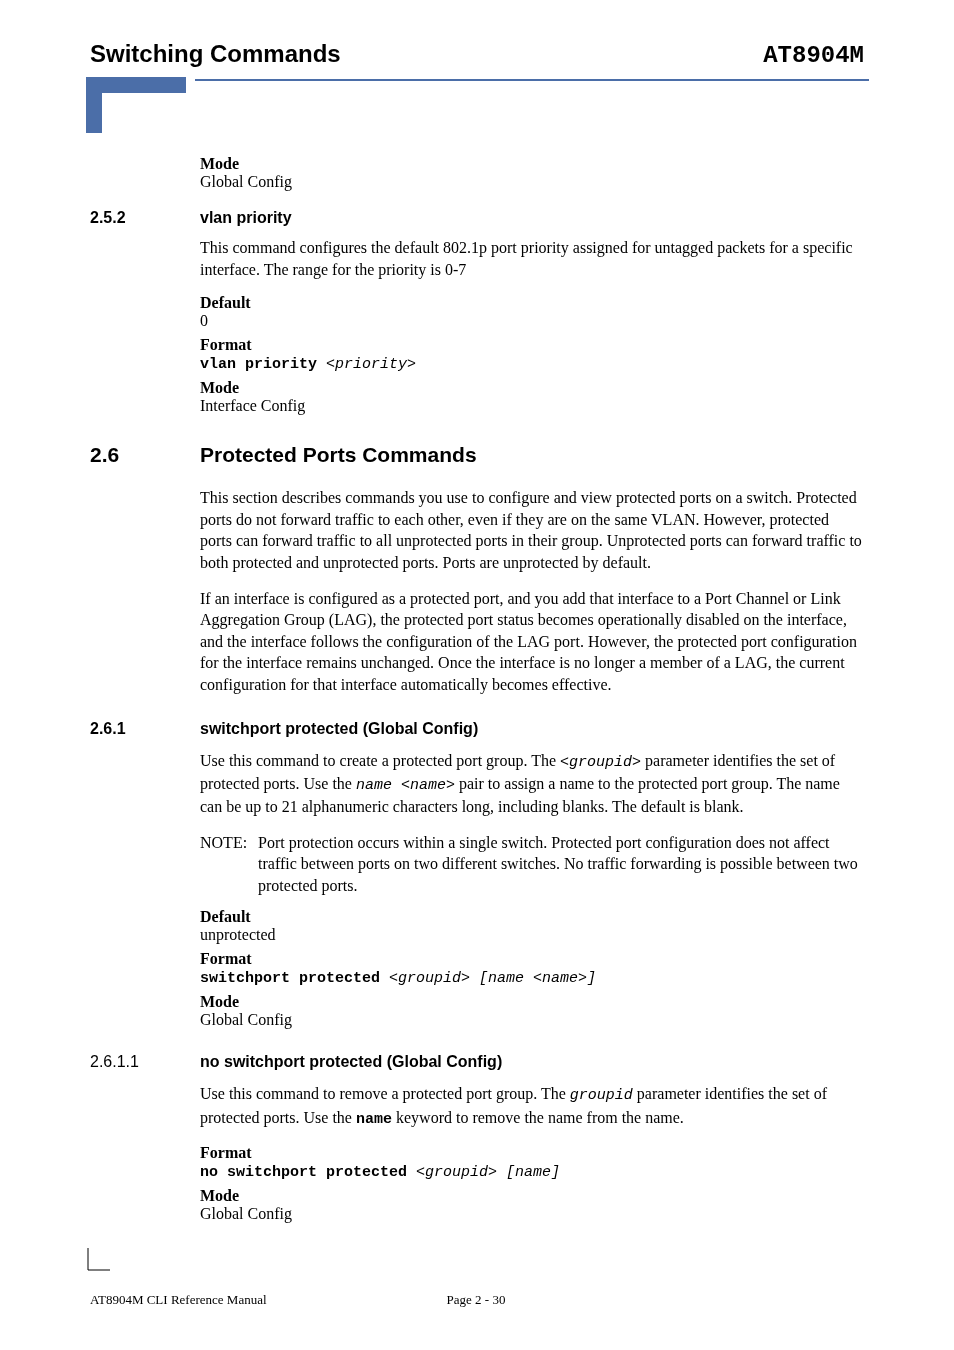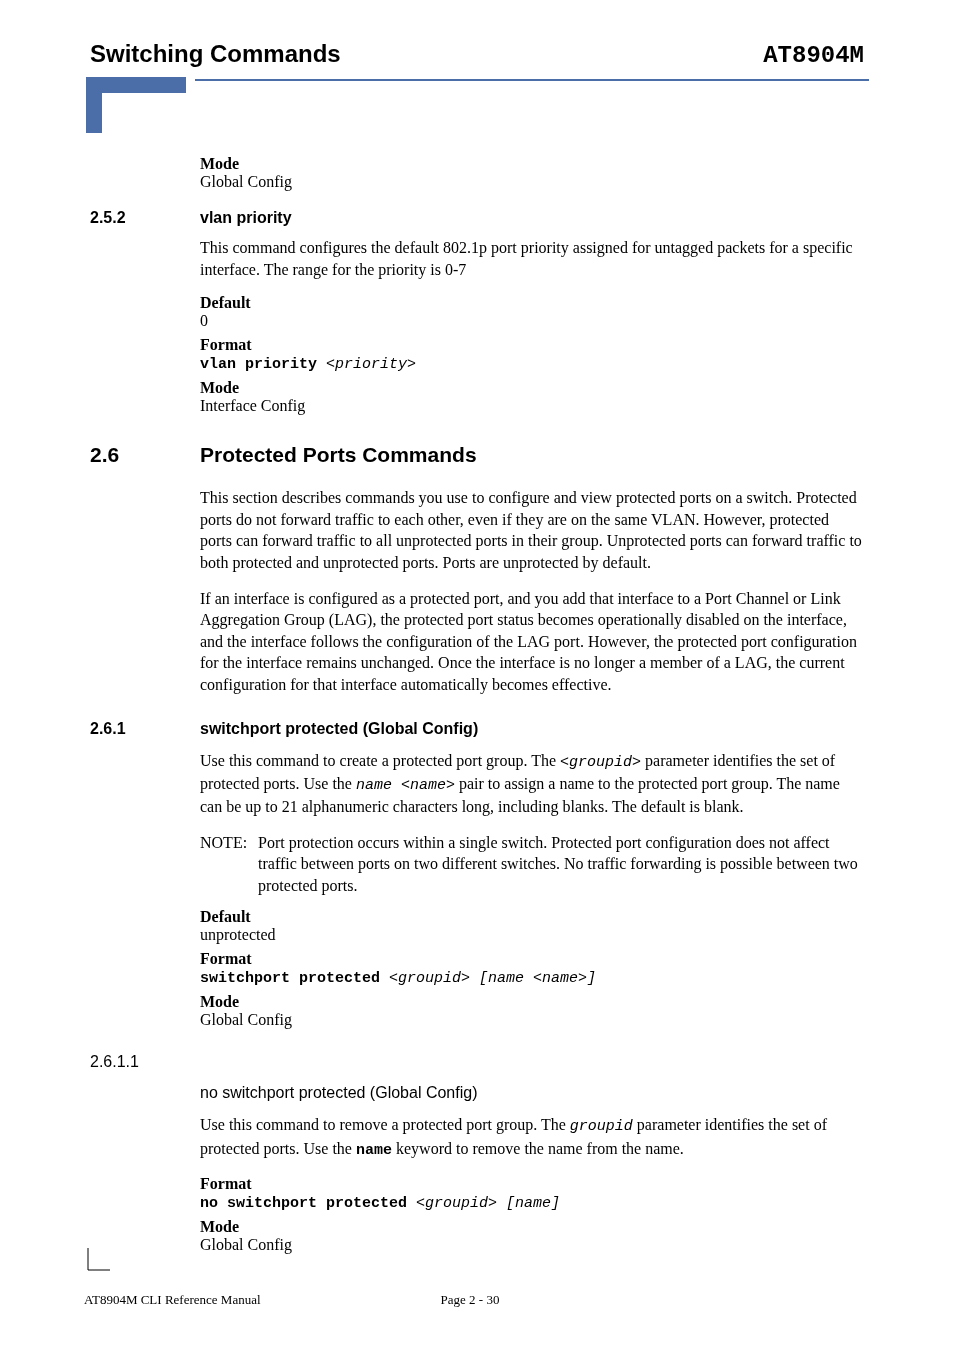--- a/index.html
+++ b/index.html
@@ -80,21 +80,21 @@
     font-weight: bold;
   }
   .section-title {
     font-family: Arial, Helvetica, sans-serif;
     font-weight: bold;
   }
   .h252 .section-num, .h252 .section-title { font-size: 16px; }
   .h26 .section-num, .h26 .section-title { font-size: 21px; }
   .h261 .section-num, .h261 .section-title { font-size: 16px; }
   .h2611 .section-num { font-size: 16px; font-weight: normal; }
-  .h2611 .section-title { font-size: 16px; font-weight: normal; margin-top: 31px; }
+  .h2611 .section-title { font-size: 16px; font-weight: bold; }
   .para {
     margin-bottom: 14px;
     line-height: 1.35;
   }
   .mono-i {
     font-family: "Courier New", Courier, monospace;
     font-style: italic;
     font-size: 15px;
   }
   .mono-b {
@@ -114,21 +114,21 @@
   .note-body {
     flex: 1;
   }
   .bottom-corner {
     position: absolute;
     left: 86px;
     bottom: 78px;
   }
   .footer {
     position: absolute;
-    left: 84px;
+    left: 90px;
     bottom: 42px;
     font-size: 13px;
     display: flex;
     width: 770px;
   }
   .footer .f-left { }
   .footer .f-mid { margin-left: 180px; }
   .h26 { margin-top: 28px; margin-bottom: 20px; }
   .h261, .h2611 { margin-top: 24px; margin-bottom: 12px; }
   .defrows { margin-top: 8px; }

